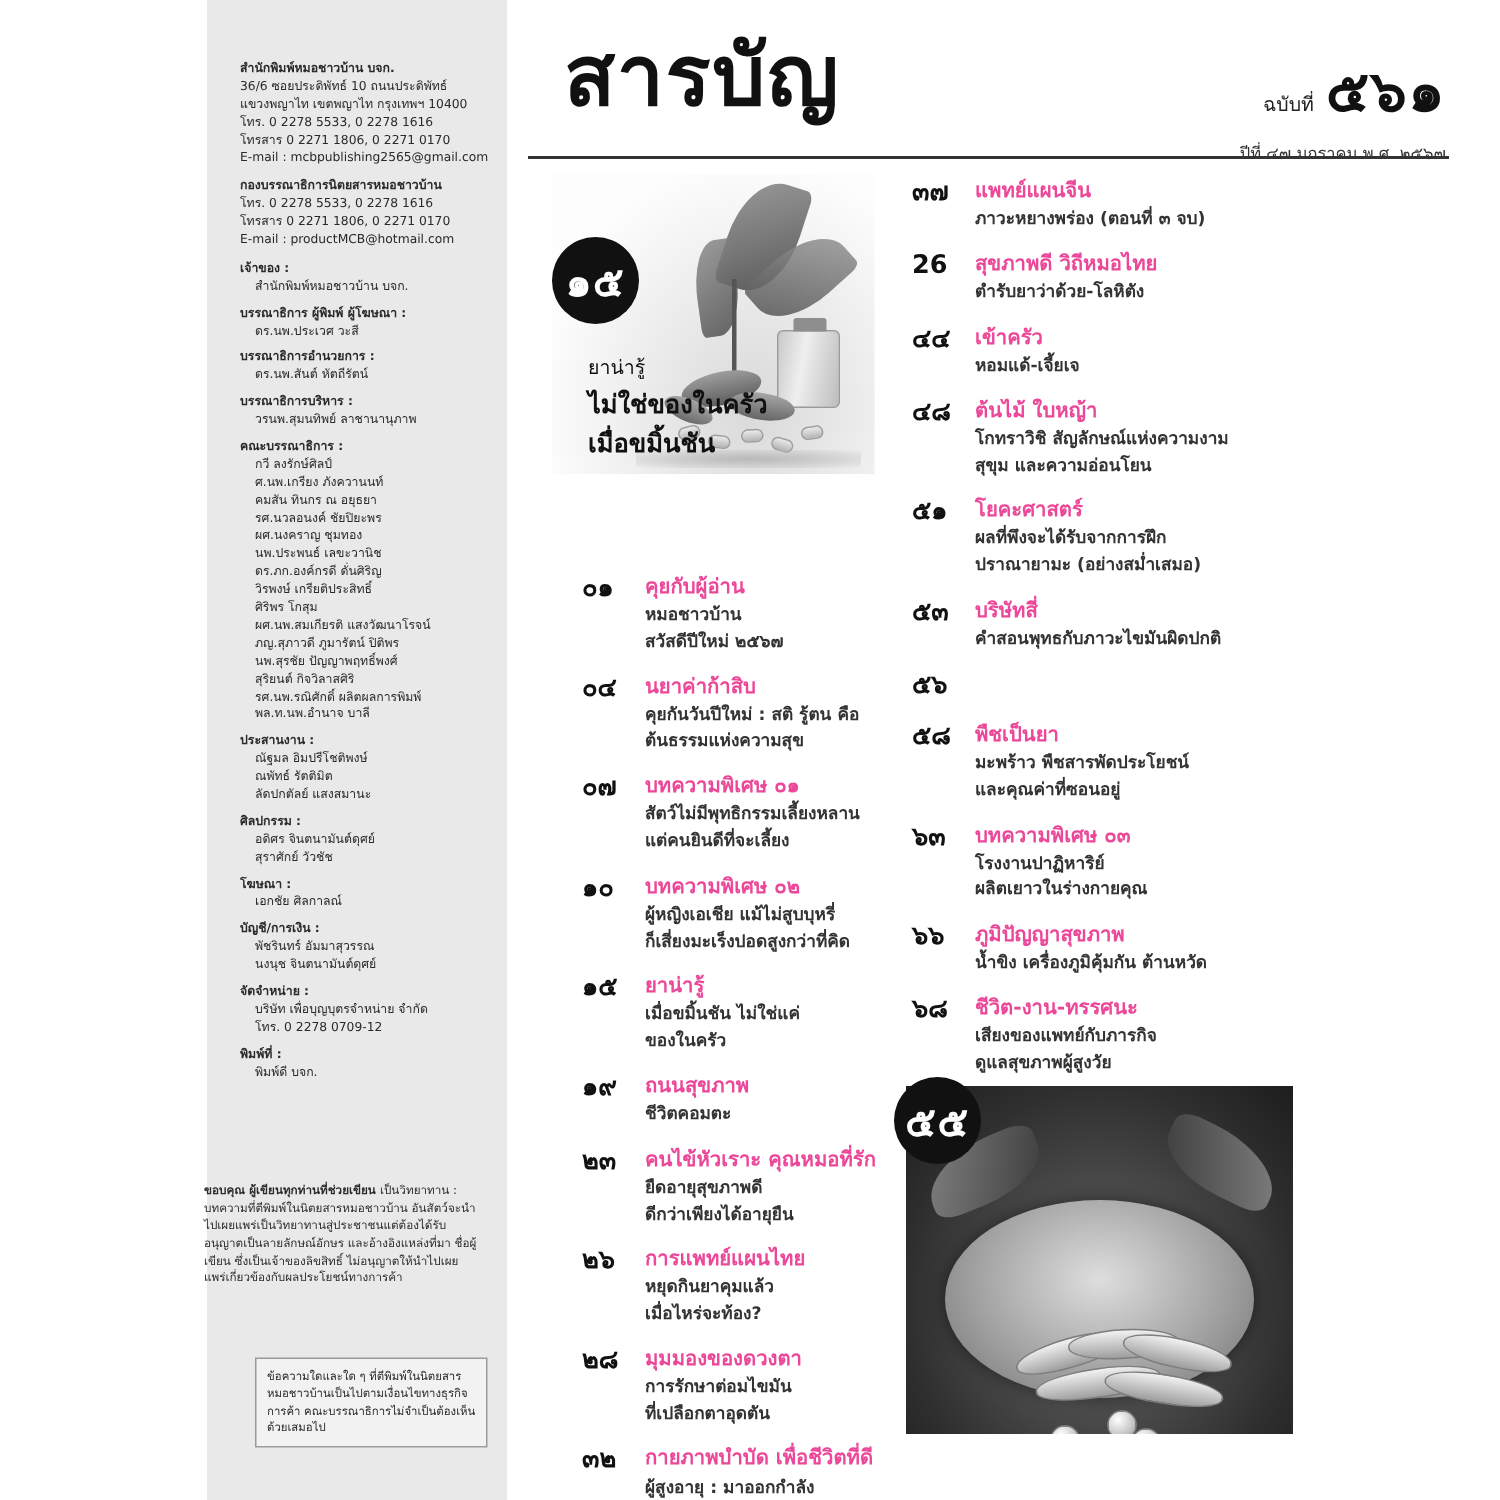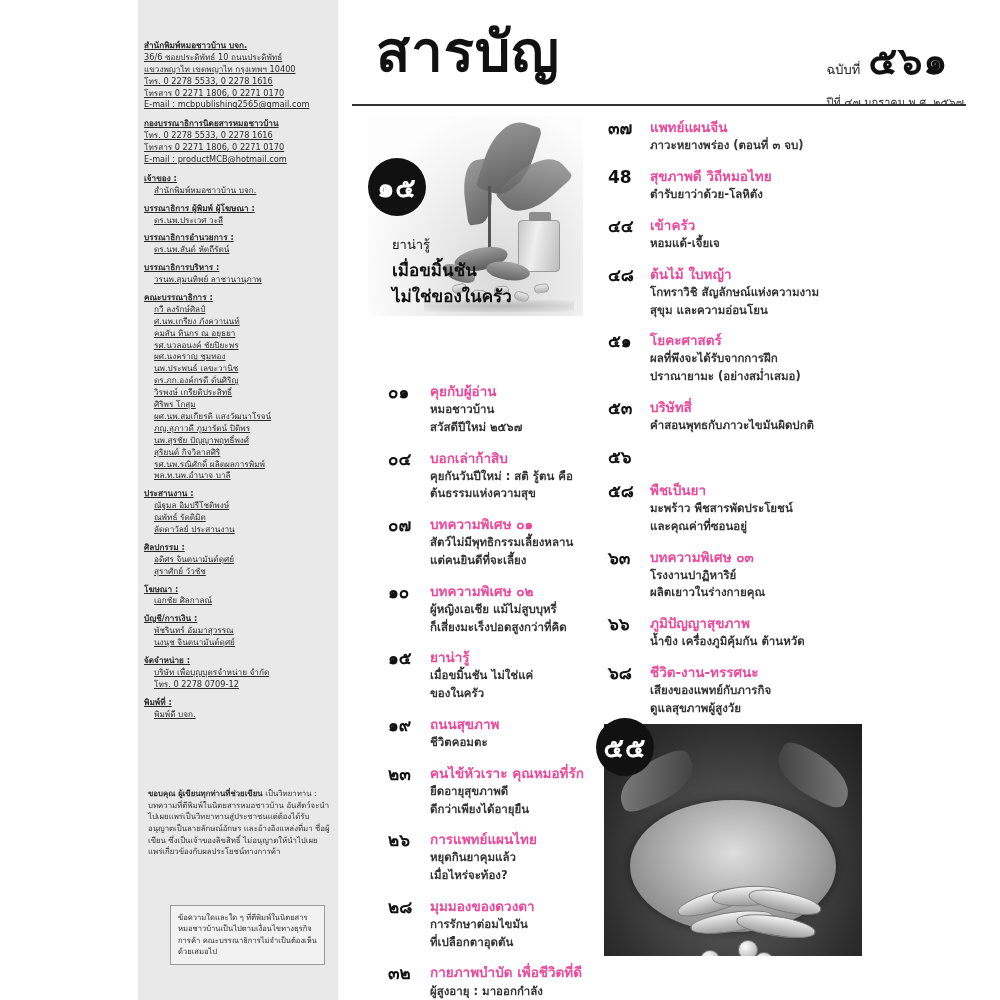--- a/index.html
+++ b/index.html
@@ -18,47 +18,46 @@
   }
   
   .left-col {
     position:absolute;
     left:138px; top:0;
     width:200px; height:1000px;
     background:#e9e9e9;
   }
   .left-inner {
     position:absolute;
-    left:144px; top:40px;
+    left:160px; top:40px;
     width:182px;
     font-size:8.2px;
     line-height:1.45;
     color:#2a2a2a;
-    text-decoration:underline;
   }
   .left-inner .blk { margin-bottom:7px; }
   .left-inner .bold { font-weight:bold; }
   .left-inner .ln { white-space:nowrap; overflow:hidden; text-overflow:clip; }
   .left-inner .sect-title { font-weight:bold; margin-top:6px; }
   .left-inner .indent { padding-left:10px; }
 
   .notice {
     position:absolute;
     left:170px; top:905px;
     width:155px;
     border:1px solid #9a9a9a;
     background:#f2f2f2;
     padding:6px 7px;
     font-size:7.6px;
     line-height:1.5;
     color:#2a2a2a;
   }
   .thanks {
     position:absolute;
-    left:148px; top:788px;
+    left:136px; top:788px;
     width:182px;
     font-size:7.8px;
     line-height:1.5;
     color:#2a2a2a;
     font-weight:bold;
   }
   .thanks .norm { font-weight:normal; }
 
   
   .header {
@@ -70,20 +69,21 @@
   .title-th {
     position:absolute; left:24px; top:2px;
     font-size:56px;
     font-weight:bold;
     letter-spacing:1px;
     color:#111;
     line-height:1;
   }
   .issue-wrap {
     position:absolute; right:2px; top:8px;
+    text-align:right;
   }
   .issue-line1 {
     font-size:13px; color:#222; display:inline-block; vertical-align:baseline;
     margin-right:8px;
   }
   .issue-no {
     font-size:38px; font-weight:bold; color:#111; display:inline-block;
     vertical-align:baseline; letter-spacing:1px;
   }
   .issue-line2 {
@@ -306,21 +306,21 @@
         <div class="ln indent">ศิริพร โกสุม</div>
         <div class="ln indent">ผศ.นพ.สมเกียรติ แสงวัฒนาโรจน์</div>
         <div class="ln indent">ภญ.สุภาวดี ภูมารัตน์ ปิติพร</div>
         <div class="ln indent">นพ.สุรชัย ปัญญาพฤทธิ์พงศ์</div>
         <div class="ln indent">สุริยนต์ กิจวิลาสศิริ</div>
         <div class="ln indent">รศ.นพ.รณิศักดิ์ ผลิตผลการพิมพ์</div>
         <div class="ln indent">พล.ท.นพ.อำนาจ บาลี</div>
         <div class="sect-title">ประสานงาน :</div>
         <div class="ln indent">ณัฐมล อิมปรีโชติพงษ์</div>
         <div class="ln indent">ณพัทธ์ รัตติมิต</div>
-        <div class="ln indent">ลัดดาวัลย์ ประสานงาน</div>
+        <div class="ln indent">ลัดปกตัลย์ แสงสมานะ</div>
         <div class="sect-title">ศิลปกรรม :</div>
         <div class="ln indent">อดิศร จินตนามันต์ดุศย์</div>
         <div class="ln indent">สุราศักย์ วัวชัช</div>
         <div class="sect-title">โฆษณา :</div>
         <div class="ln indent">เอกชัย ศิลกาลณ์</div>
         <div class="sect-title">บัญชี/การเงิน :</div>
         <div class="ln indent">พัชรินทร์ อัมมาสุวรรณ</div>
         <div class="ln indent">นงนุช จินตนามันต์ดุศย์</div>
         <div class="sect-title">จัดจำหน่าย :</div>
         <div class="ln indent">บริษัท เพื่อบุญบุตรจำหน่าย จำกัด</div>
@@ -364,37 +364,37 @@
       <div class="pill p4"></div>
       <div class="pill p5"></div>
       <div class="shadow-floor"></div>
     </div>
   </div>
 
   <div class="badge b1">๑๕</div>
 
   <div class="feature-caption">
     <div class="kicker">ยาน่ารู้</div>
+    <div class="big">ไม่ใช่ของในครัว</div>
     <div class="big">เมื่อขมิ้นชัน</div>
-    <div class="big">ไม่ใช่ของในครัว</div>
   </div>
 
   <div class="col col-left" id="toc-left">
       <div class="entry">
         <div class="pg">๐๑</div>
         <div class="body">
           <div class="ttl">คุยกับผู้อ่าน</div>
           <div class="sub">หมอชาวบ้าน</div>
           <div class="sub">สวัสดีปีใหม่ ๒๕๖๗</div>
         </div>
       </div>
       <div class="entry">
         <div class="pg">๐๔</div>
         <div class="body">
-          <div class="ttl">บอกเล่าก้าสิบ</div>
+          <div class="ttl">นยาค่าก้าสิบ</div>
           <div class="sub">คุยกันวันปีใหม่ : สติ รู้ตน คือ</div>
           <div class="sub">ต้นธรรมแห่งความสุข</div>
         </div>
       </div>
       <div class="entry">
         <div class="pg">๐๗</div>
         <div class="body">
           <div class="ttl">บทความพิเศษ ๐๑</div>
           <div class="sub">สัตว์ไม่มีพุทธิกรรมเลี้ยงหลาน</div>
           <div class="sub">แต่คนยินดีที่จะเลี้ยง</div>
@@ -457,21 +457,21 @@
     </div>
   <div class="col col-right" id="toc-right">
       <div class="entry">
         <div class="pg">๓๗</div>
         <div class="body">
           <div class="ttl">แพทย์แผนจีน</div>
           <div class="sub">ภาวะหยางพร่อง (ตอนที่ ๓ จบ)</div>
         </div>
       </div>
       <div class="entry">
-        <div class="pg">48</div>
+        <div class="pg">26</div>
         <div class="body">
           <div class="ttl">สุขภาพดี วิถีหมอไทย</div>
           <div class="sub">ตำรับยาว่าด้วย-โลหิตัง</div>
         </div>
       </div>
       <div class="entry">
         <div class="pg">๔๔</div>
         <div class="body">
           <div class="ttl">เข้าครัว</div>
           <div class="sub">หอมแด้-เจี้ยเจ</div>

